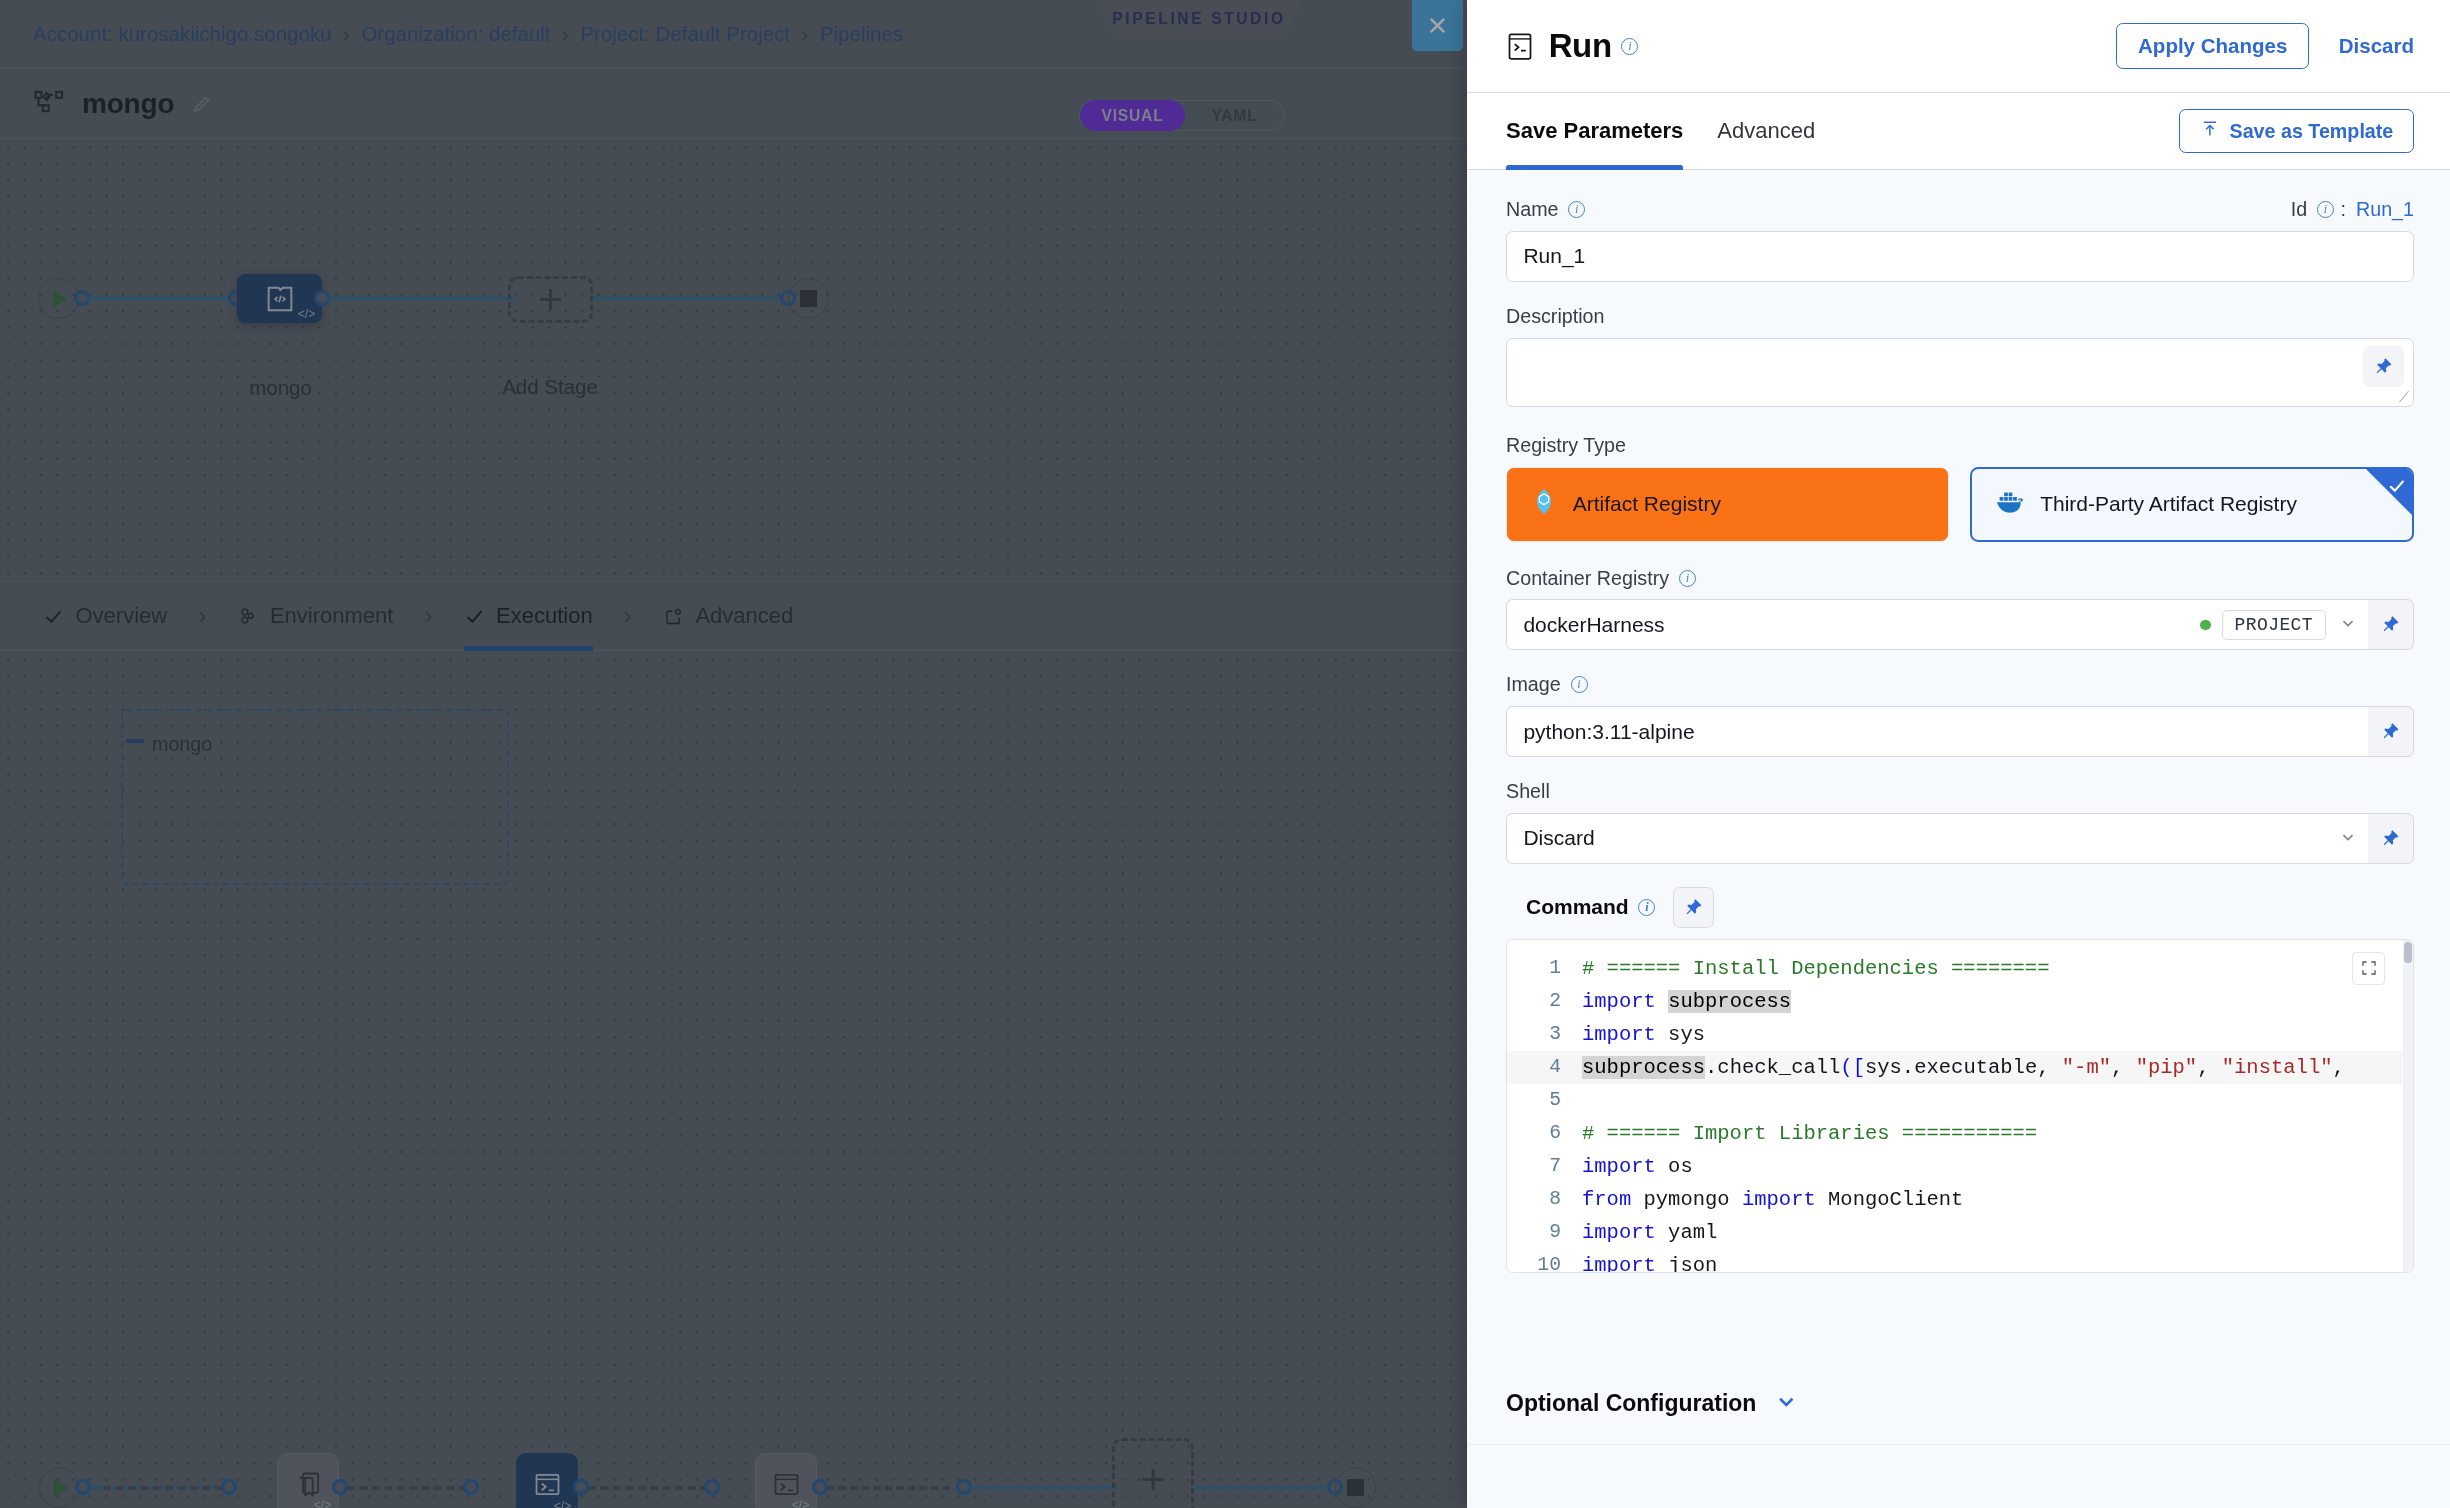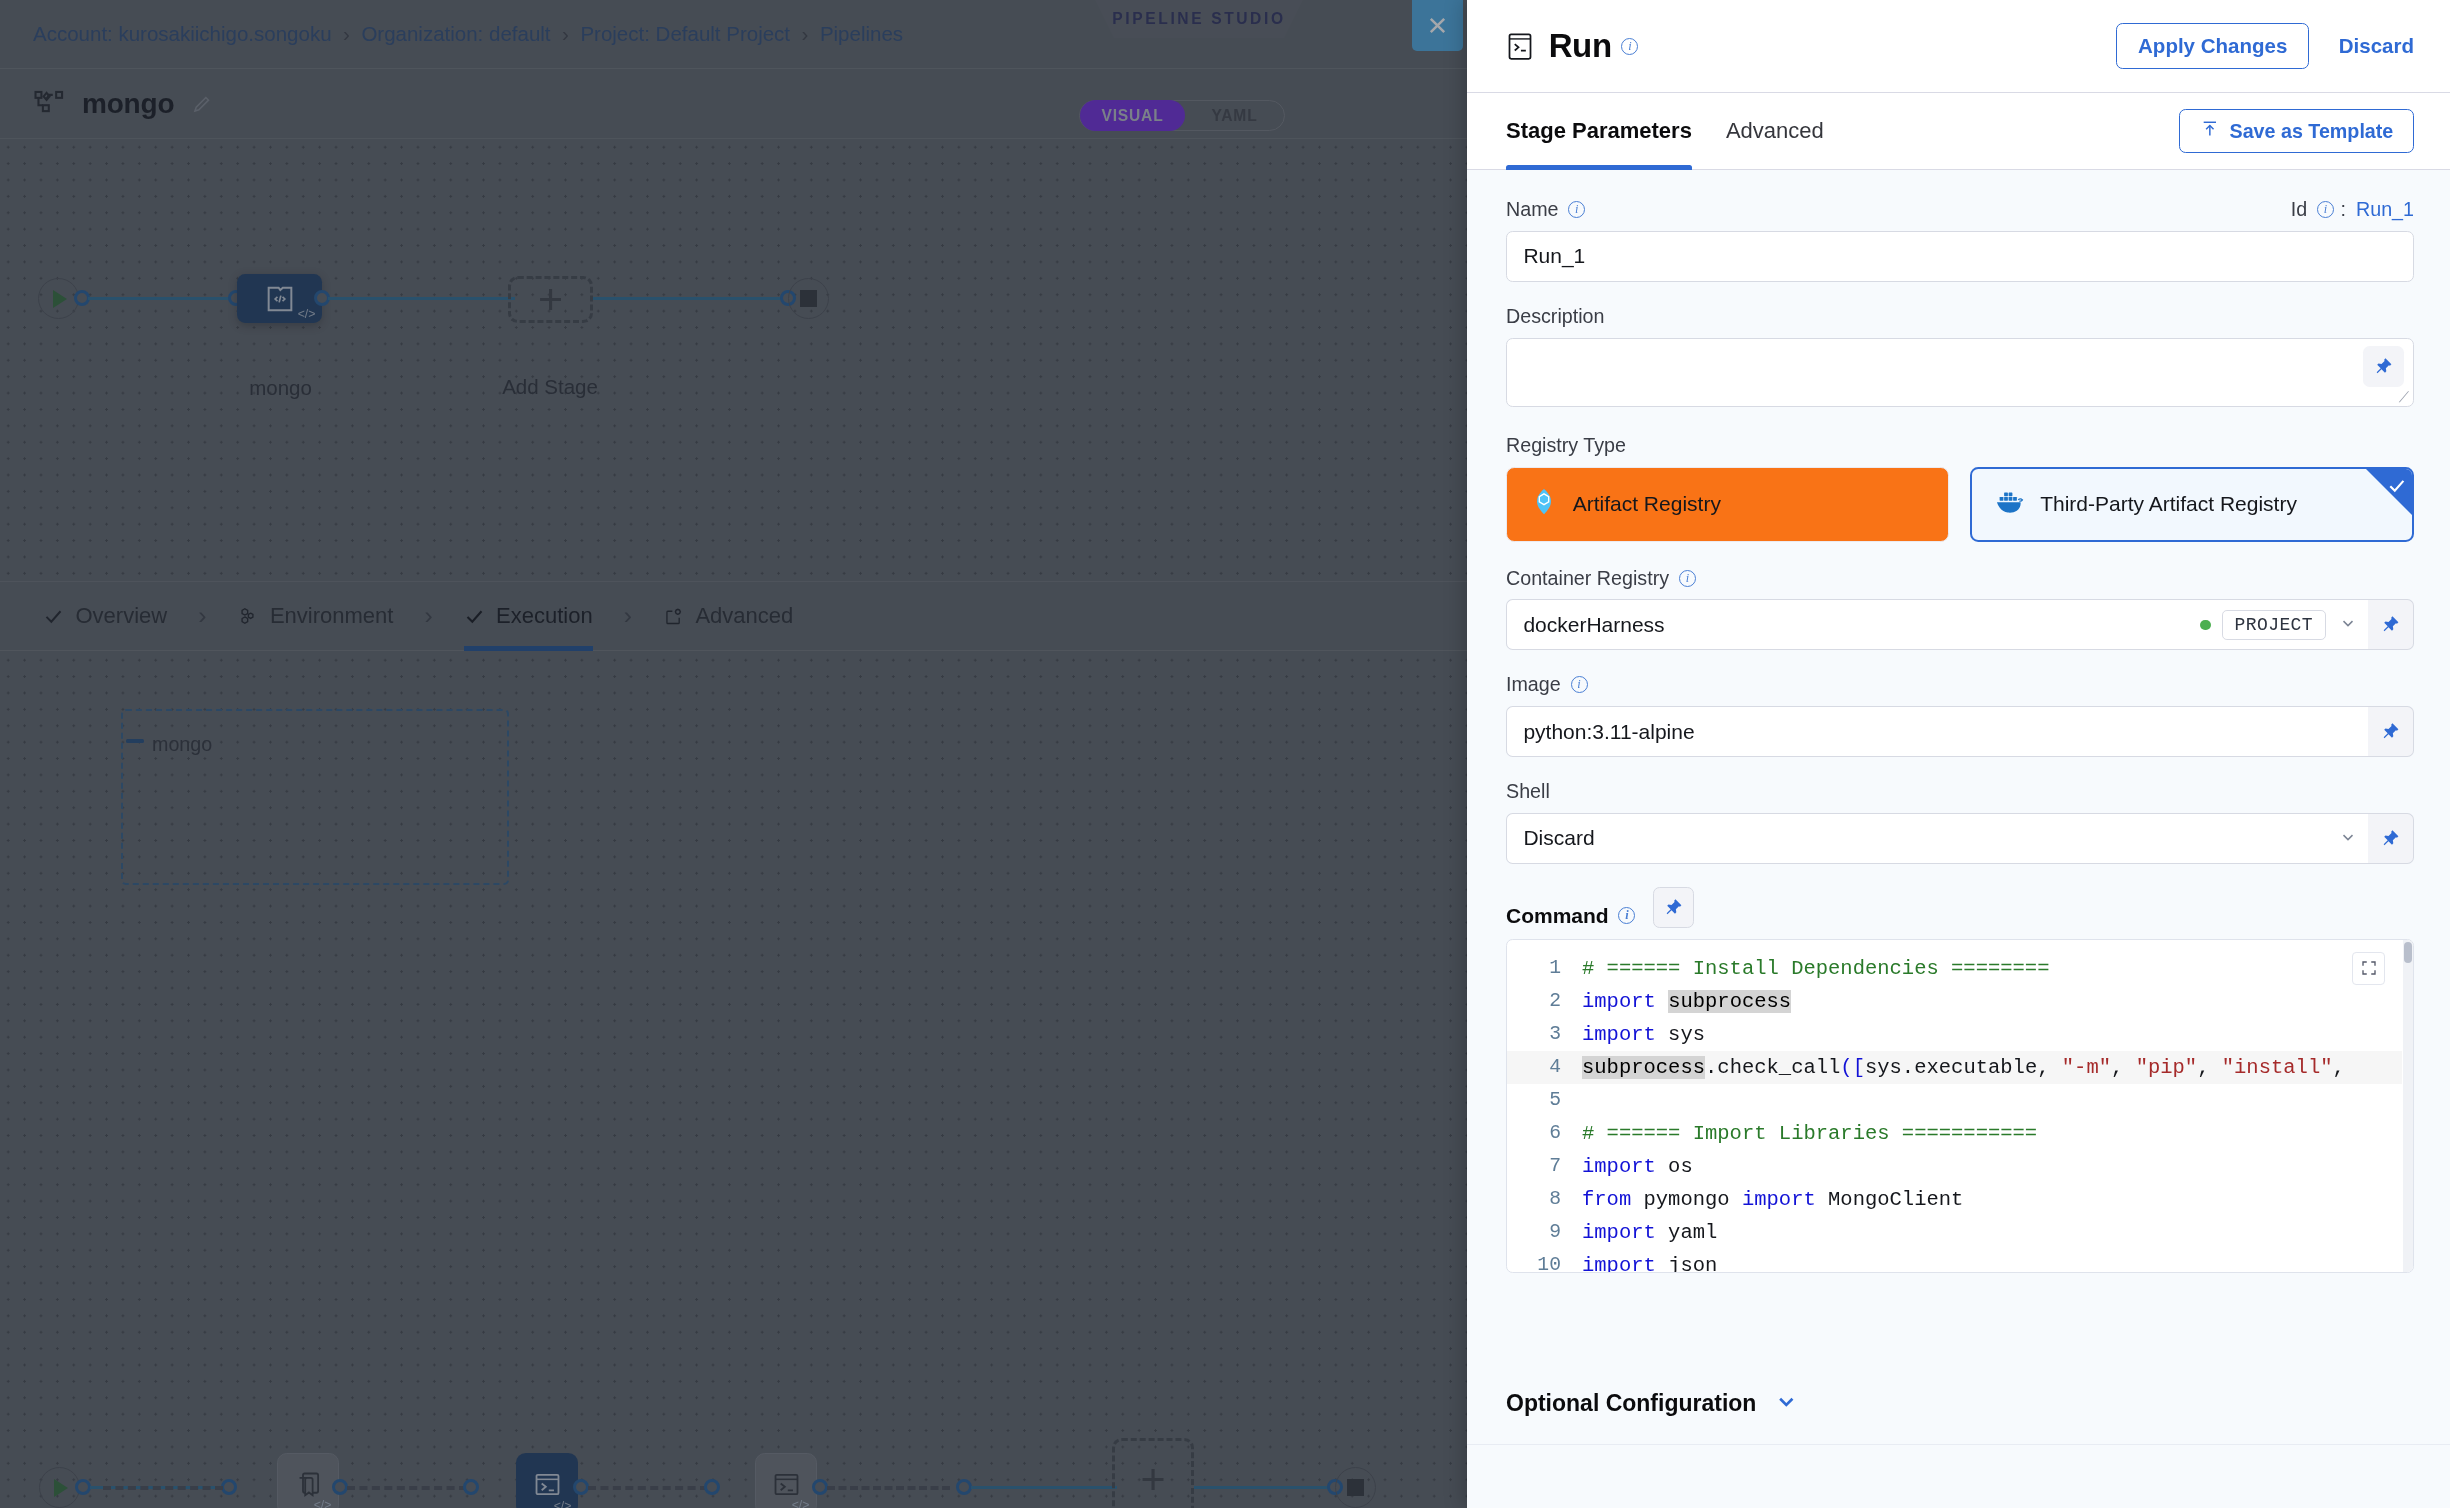--- a/index.html
+++ b/index.html
@@ -242,21 +242,21 @@
   .scope-dot { width: 10.6px; height: 10.6px; border-radius: 50%; background: #4caf50; margin-right: 11.5px; }
   .scope-chip {
     border: 1.1px solid #d7dae3; border-radius: 4.9px; padding: 4.1px 11.5px; font-size: 18px;
     color: #2e3440; letter-spacing: 0.4px; font-family: "Liberation Mono", monospace;
   }
   .chev { margin-left: 13px; color: #7c8494; }
 
   .field-block { margin-bottom: 23px; }
 
   
-  #command-label-row { display: flex; align-items: flex-end; gap: 18px; margin-bottom: 11.5px; }
+  #command-label-row { display: flex; align-items: center; gap: 18px; margin-bottom: 11.5px; margin-left: 20px; }
   #code-editor {
     border: 1.1px solid #dfe3ec; border-radius: 6.6px; background: #fff;
     height: 334px; position: relative; overflow: hidden;
   }
   #code-scroll-track {
     position: absolute; right: 0; top: 0; width: 9.8px; height: 100%; background: #f0f2f6;
   }
   #code-scroll-thumb { position: absolute; right: 0.8px; top: 1.6px; width: 8.2px; height: 21px; background: #b9bfcc; border-radius: 4.1px; }
   #expand-btn {
     position: absolute; right: 28px; top: 11.5px; width: 33px; height: 33px;
@@ -489,21 +489,21 @@
       <div id="apply-changes-button">
         <span>Apply Changes</span>
       </div>
       <div id="discard-button">
         <span>Discard</span>
       </div>
     </div>
 
     <div id="tab-row">
       <div class="ptab active">
-        <span>Stage Parameters</span>
+        <span>Save Parameters</span>
       </div>
       <div class="ptab">
         <span>Advanced</span>
       </div>
       <div id="save-template-button">
         <span>
           <svg width="19.7" height="19.7" viewBox="0 0 24 24" fill="none" stroke="#2f6ad4" stroke-width="1.8">
             <path d="M4.5 4h15"></path>
               <path d="M12 20V8"></path>
               <path d="M7.5 12.5 12 8l4.5 4.5"></path>

